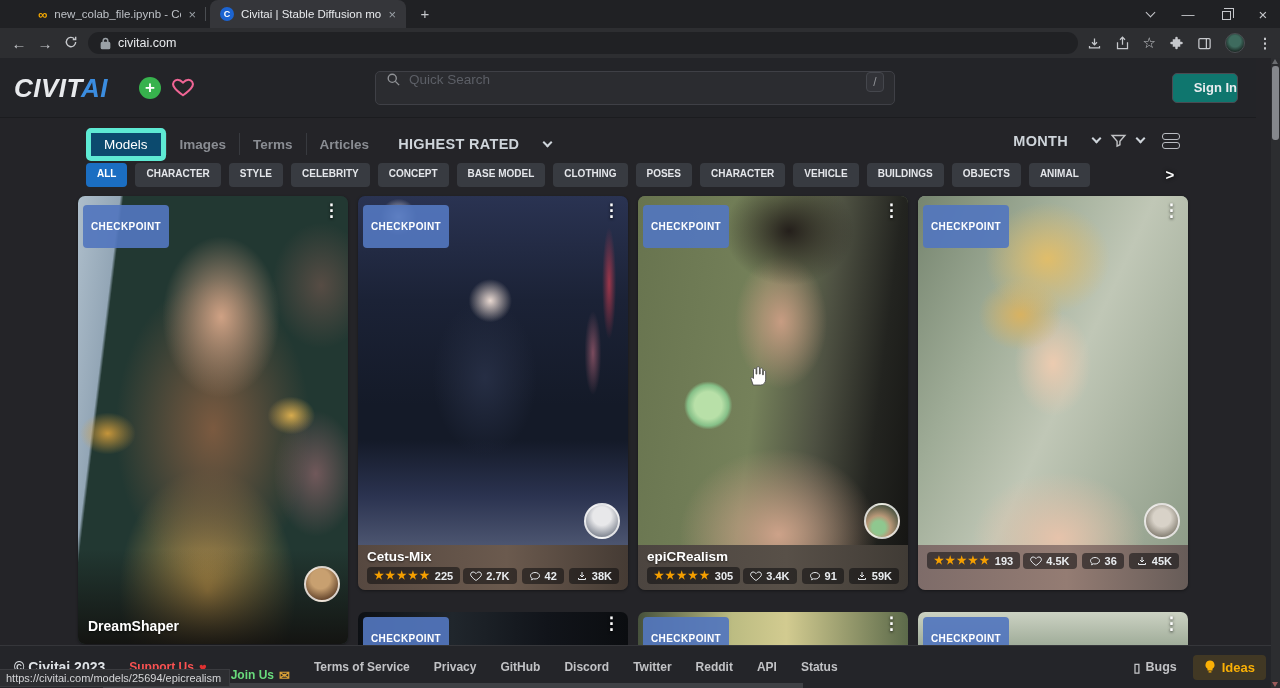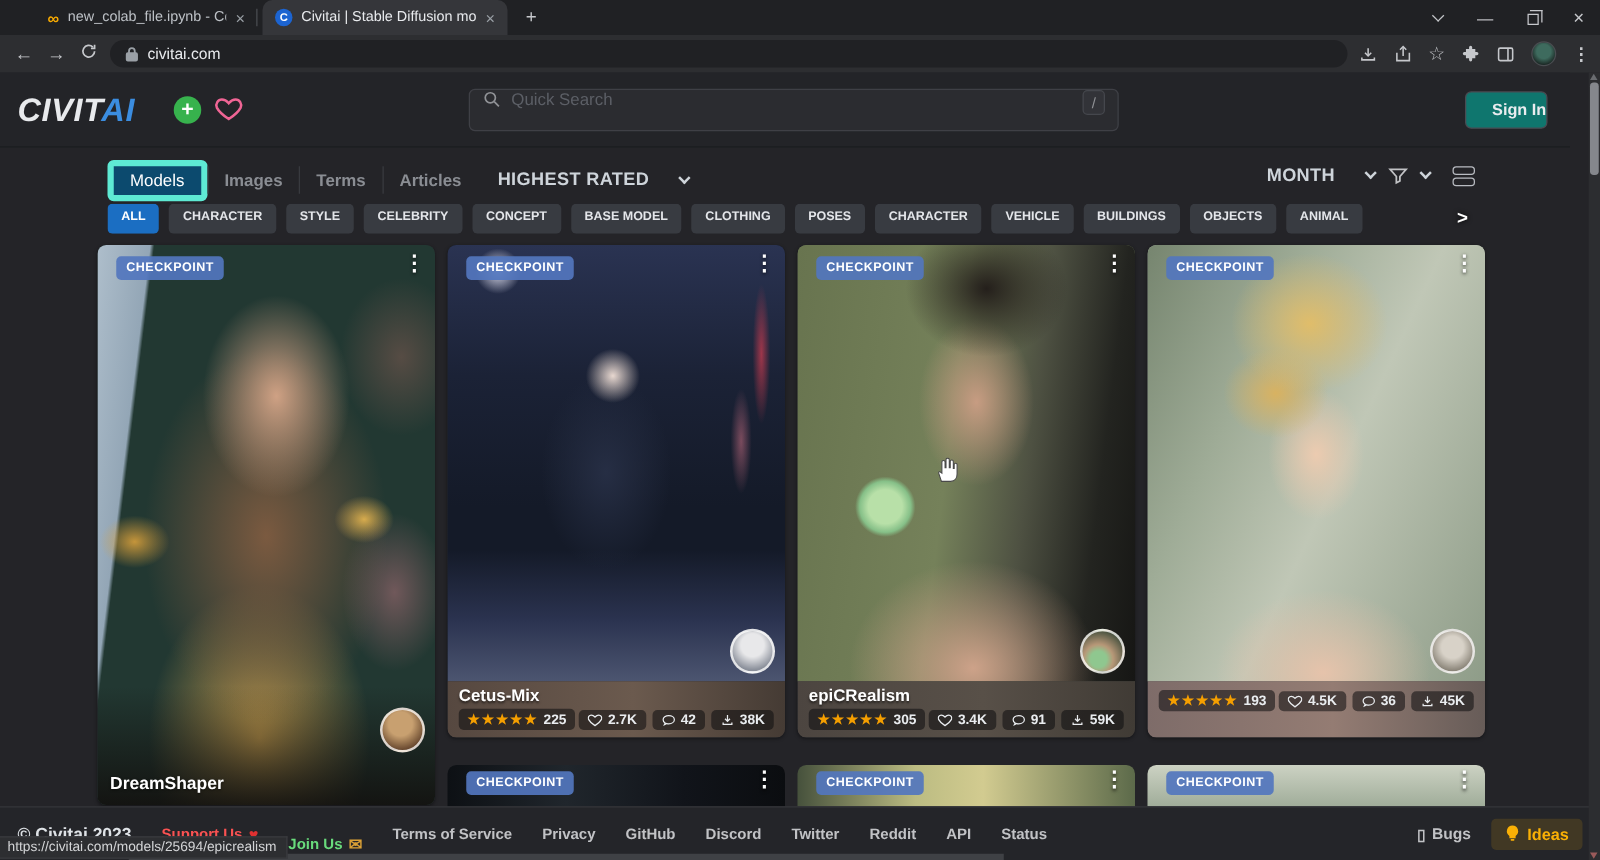--- a/index.html
+++ b/index.html
@@ -98,21 +98,21 @@
     radial-gradient(72px 105px at 53% 36%, #c79c82, transparent 64%),
     radial-gradient(150px 130px at 52% 97%, #cda289, transparent 66%),
     linear-gradient(97deg, #68744f 0%, #75815a 45%, #4e5142 66%, #232420 85%, #161614 100%); }
   .img-xxmix { background-color:#a4af9e; background-image:
     radial-gradient(95px 85px at 48% 18%, #e0bd6a, transparent 66%),
     radial-gradient(70px 60px at 38% 34%, #d8b261, transparent 60%),
     radial-gradient(62px 85px at 50% 48%, #eccbb0, transparent 62%),
     radial-gradient(130px 100px at 52% 98%, #e6c3ab, transparent 66%),
     linear-gradient(115deg, #76856f 0%, #9fac97 30%, #c0c7b6 55%, #8e9c88 100%); }
 
-  .badge-type { position:absolute; left:15px; top:9px; background:rgba(82,118,190,.92); color:#fff; font-size:10px; font-weight:700; letter-spacing:.4px; padding:4px 8px; border-radius:4px; }
+  .badge-type { position:absolute; left:5px; top:9px; background:rgba(82,118,190,.92); color:#fff; font-size:10px; font-weight:700; letter-spacing:.4px; padding:16px 8px; border-radius:4px; }
   .kebab { position:absolute; right:8px; top:6px; color:#fff; font-size:17px; font-weight:700; text-shadow:0 1px 3px rgba(0,0,0,.8); background:none; border:none; line-height:1; letter-spacing:0; }
   .avatar { position:absolute; width:36px; height:36px; border-radius:50%; border:2px solid rgba(255,255,255,.75); }
   .av-std { right:8px; bottom:51px; }
   .av1 { right:8px; bottom:42px; background:radial-gradient(circle at 45% 35%, #c8a070 0 35%, #6a4a30 75%); }
   .av2 { background:radial-gradient(circle at 50% 35%, #e8e8ea 0 35%, #8a8f9a 75%); }
   .av3 { background:radial-gradient(circle at 40% 70%, #8fc78f 0 22%, #b89878 40%, #4a5340 78%); }
   .av4 { background:radial-gradient(circle at 50% 40%, #d8d2c8 0 35%, #8a8478 75%); }
 
   .card-foot { position:absolute; left:0; bottom:0; width:270px; height:45px; padding:4px 9px 0; }
   .foot2 { background:linear-gradient(90deg,#564840 0%,#6b5a4e 55%,#453b34 100%); }

